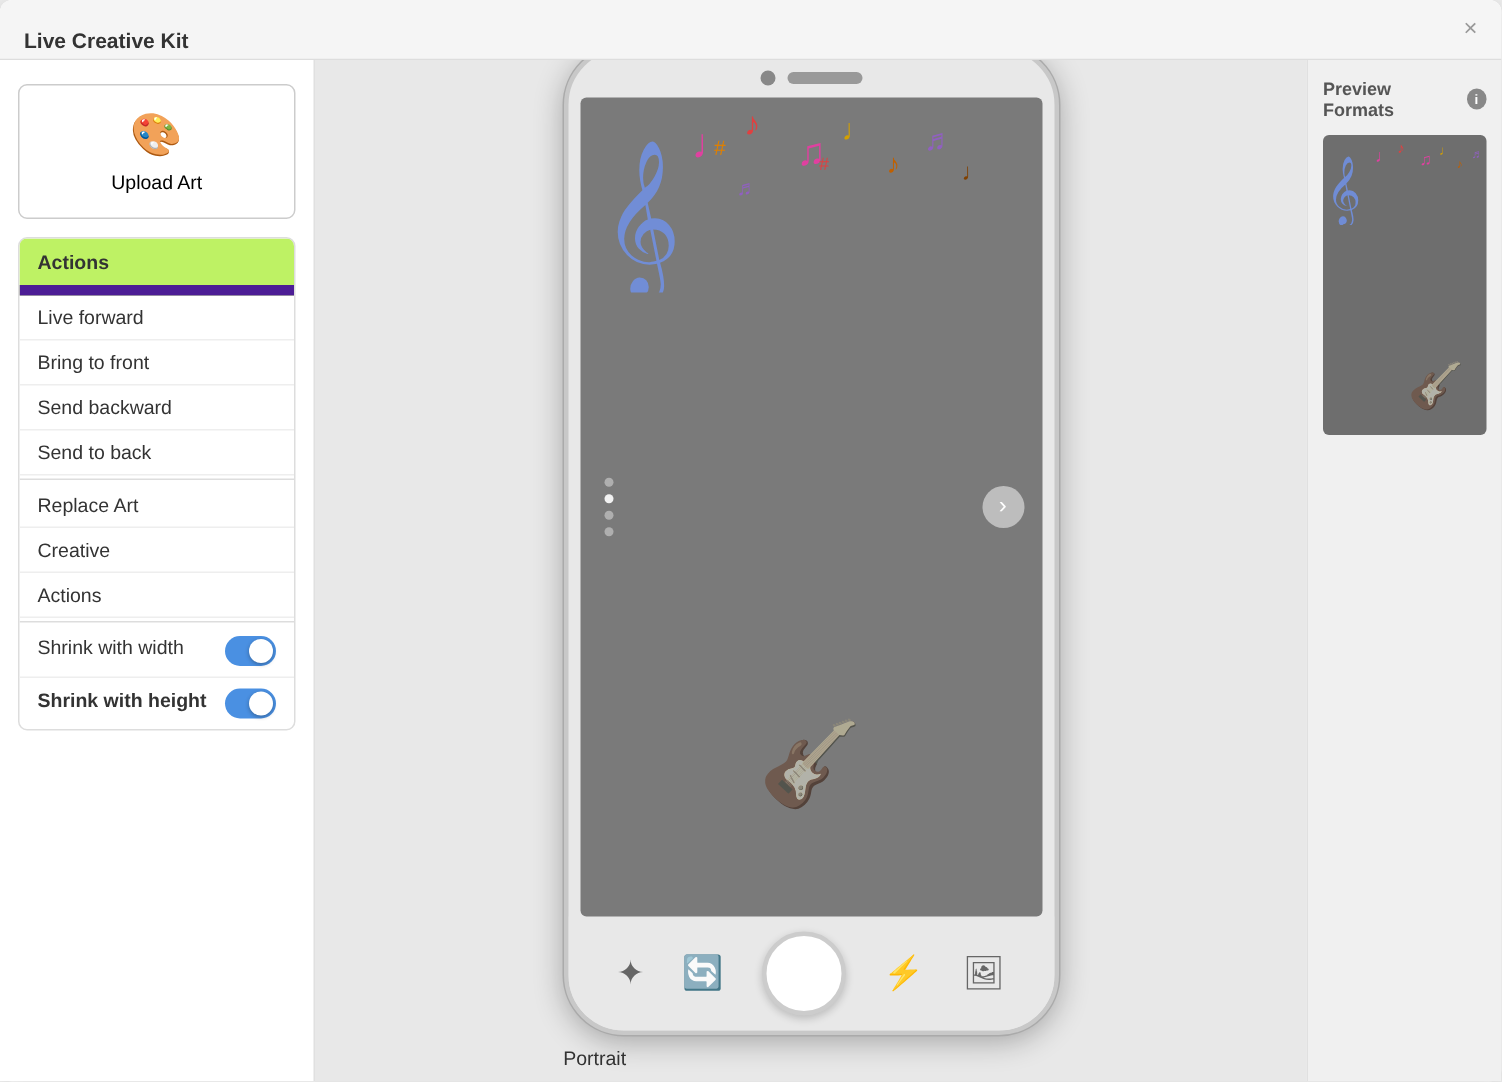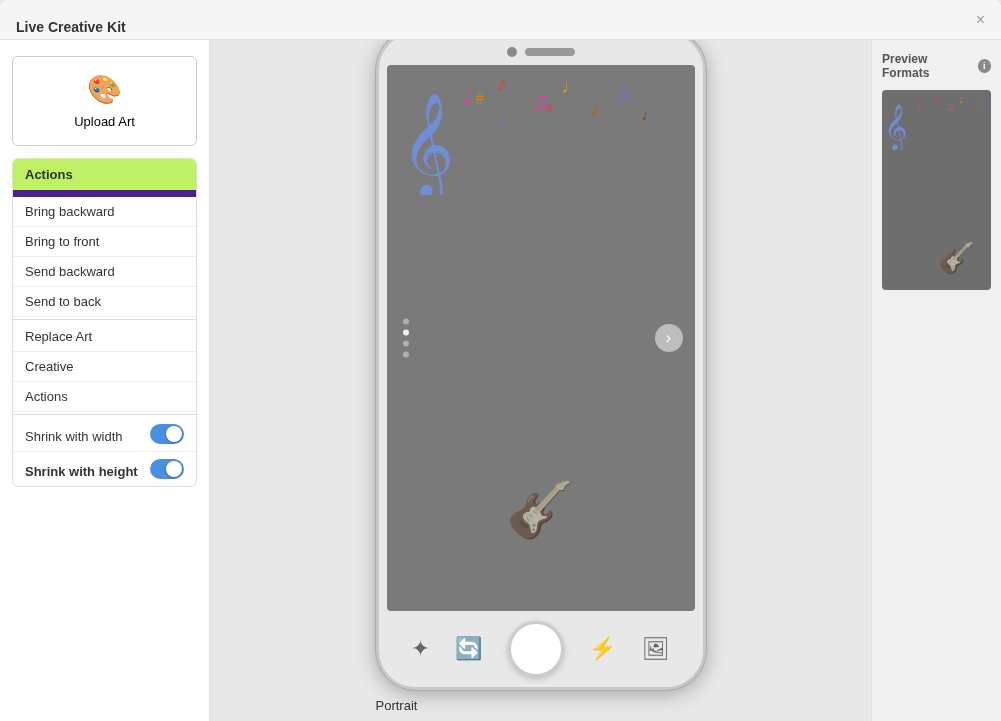--- a/index.html
+++ b/index.html
@@ -125,21 +125,21 @@
     }
 
     .action-divider {
       height: 1px;
       background: #ddd;
       margin: 2px 0;
     }
 
     .toggle-row {
       display: flex;
-      align-items: flex-end;
+      align-items: flex-start;
       justify-content: space-between;
       padding: 7px 12px;
       font-size: 13px;
       color: #333;
       border-bottom: 1px solid #eee;
     }
 
     .toggle-row:last-child {
       border-bottom: none;
       font-weight: bold;
@@ -428,21 +428,21 @@
     <div class="sidebar">
 
       <button class="upload-btn">
         <span class="upload-icon">🎨</span>
         <span class="upload-label">Upload Art</span>
       </button>
 
       <div class="actions-panel">
         <div class="actions-header">Actions</div>
         <div class="actions-list">
-          <div class="action-item">Bring backward</div>
+          <div class="action-item">Live forward</div>
           <div class="action-item">Bring to front</div>
           <div class="action-item">Send backward</div>
           <div class="action-item">Send to back</div>
           <div class="action-divider"></div>
           <div class="action-item">Replace Art</div>
           <div class="action-item">Creative</div>
           <div class="action-item">Actions</div>
           <div class="action-divider"></div>
           <div class="toggle-row">
             <span>Shrink with width</span>

